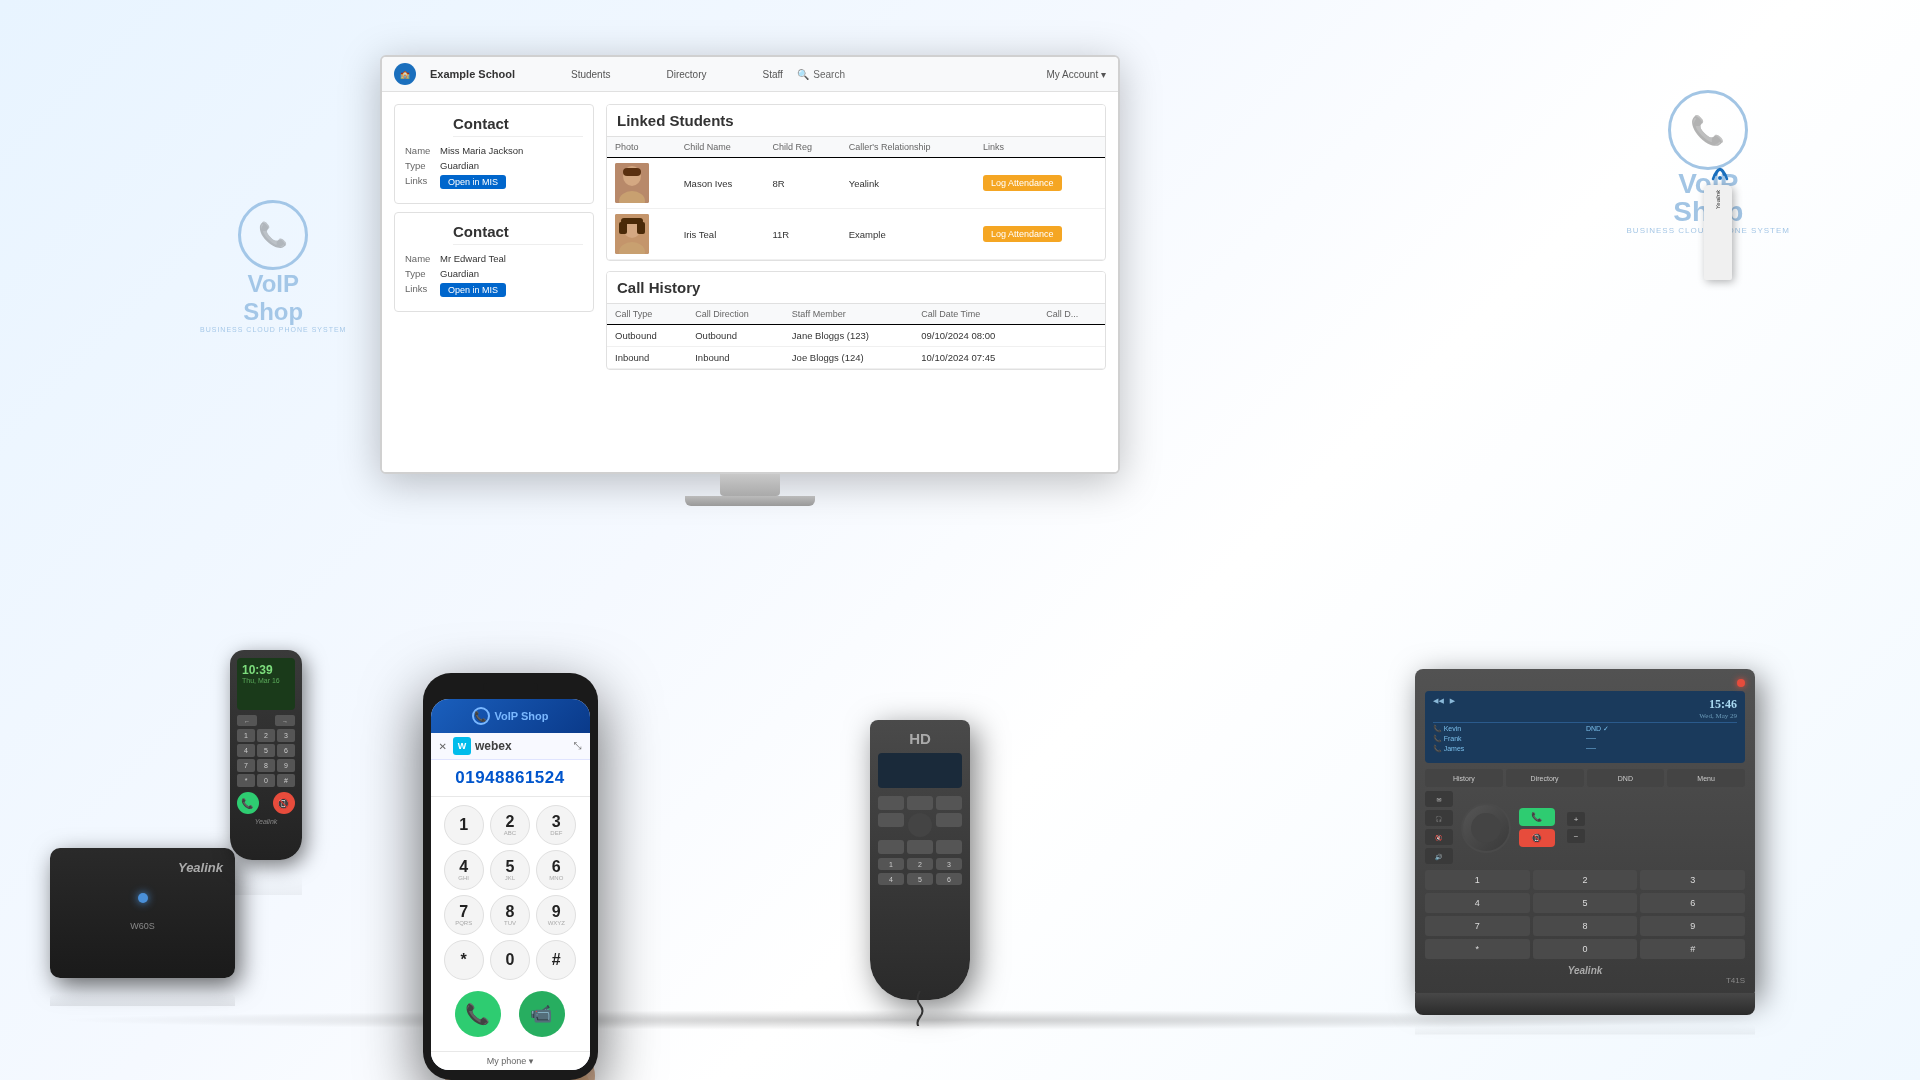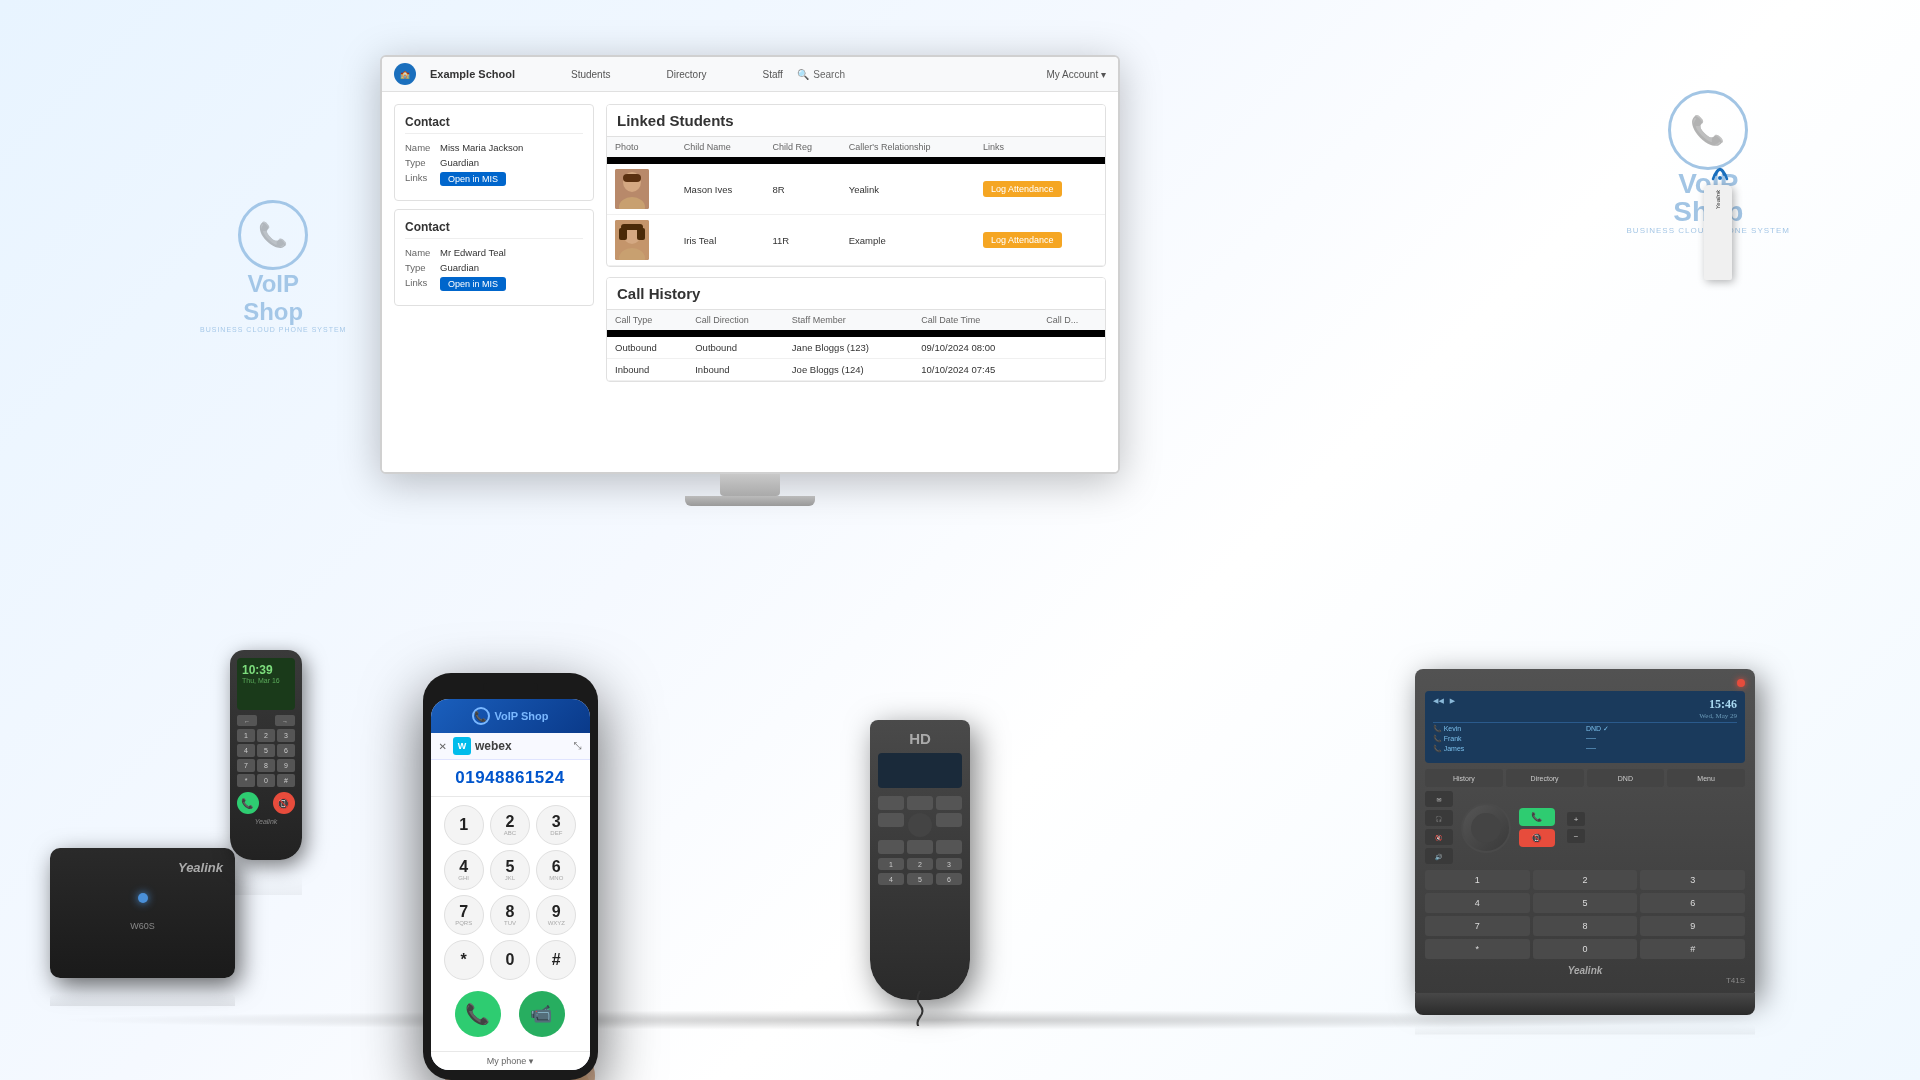--- a/index.html
+++ b/index.html
@@ -102,26 +102,27 @@
 
     .contact-box {
       border: 1px solid #e0e0e0;
       border-radius: 4px;
       padding: 10px;
       margin-bottom: 8px;
       background: #fff;
     }
 
     .contact-box h3 {
-      font-size: 12px;
+      font-size: 15px;
       font-weight: bold;
       color: #333;
       margin-bottom: 8px;
       border-bottom: 1px solid #eee;
       padding-bottom: 4px;
+      margin-left: 48px;
     }
 
     .contact-field {
       display: flex;
       margin-bottom: 4px;
       font-size: 9.5px;
     }
     .contact-label {
       color: #666;
       width: 35px;
@@ -168,21 +169,21 @@
       width: 100%;
       border-collapse: collapse;
       font-size: 9.5px;
     }
     th {
       background: #f8f9fa;
       color: #666;
       font-weight: normal;
       padding: 5px 8px;
       text-align: left;
-      border-bottom: 7px solid #000000;
+      border-bottom: 1px solid #000000;
       font-size: 9px;
     }
     td {
       padding: 5px 8px;
       border-bottom: 1px solid #f0f0f0;
       color: #333;
       vertical-align: middle;
     }
 
     

